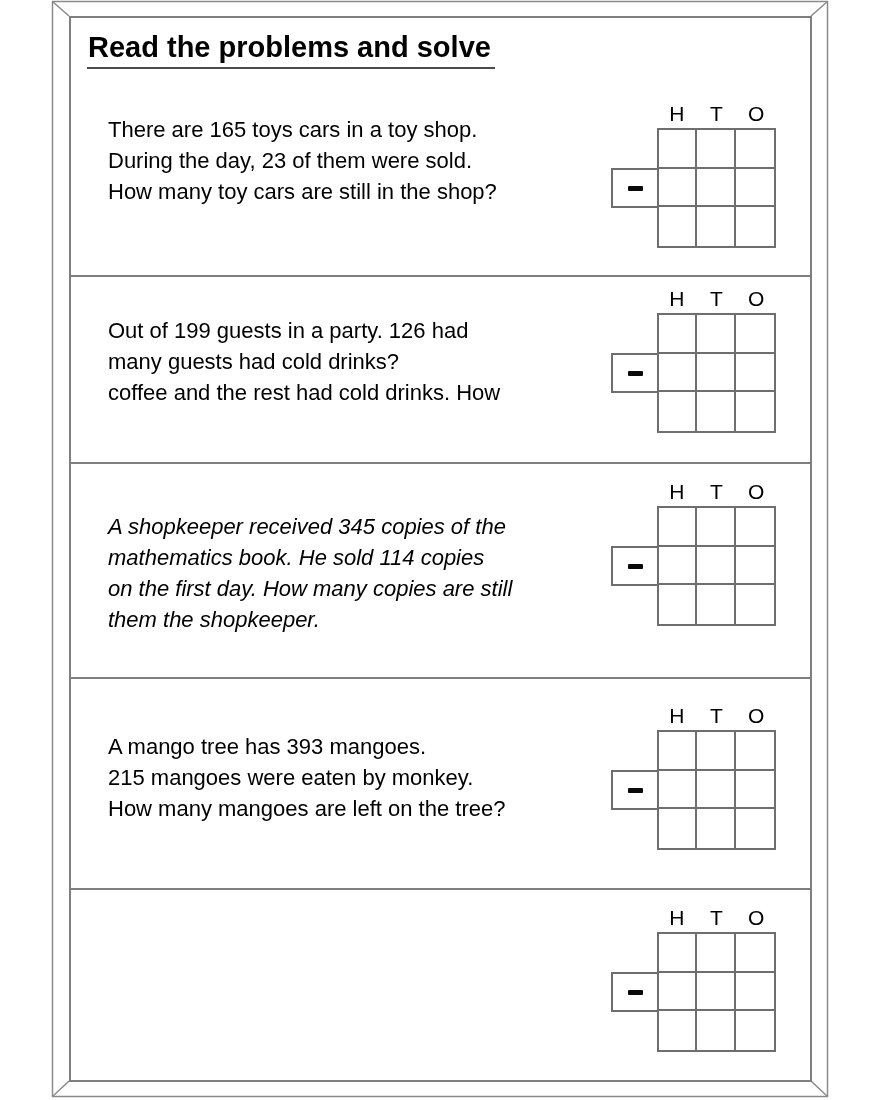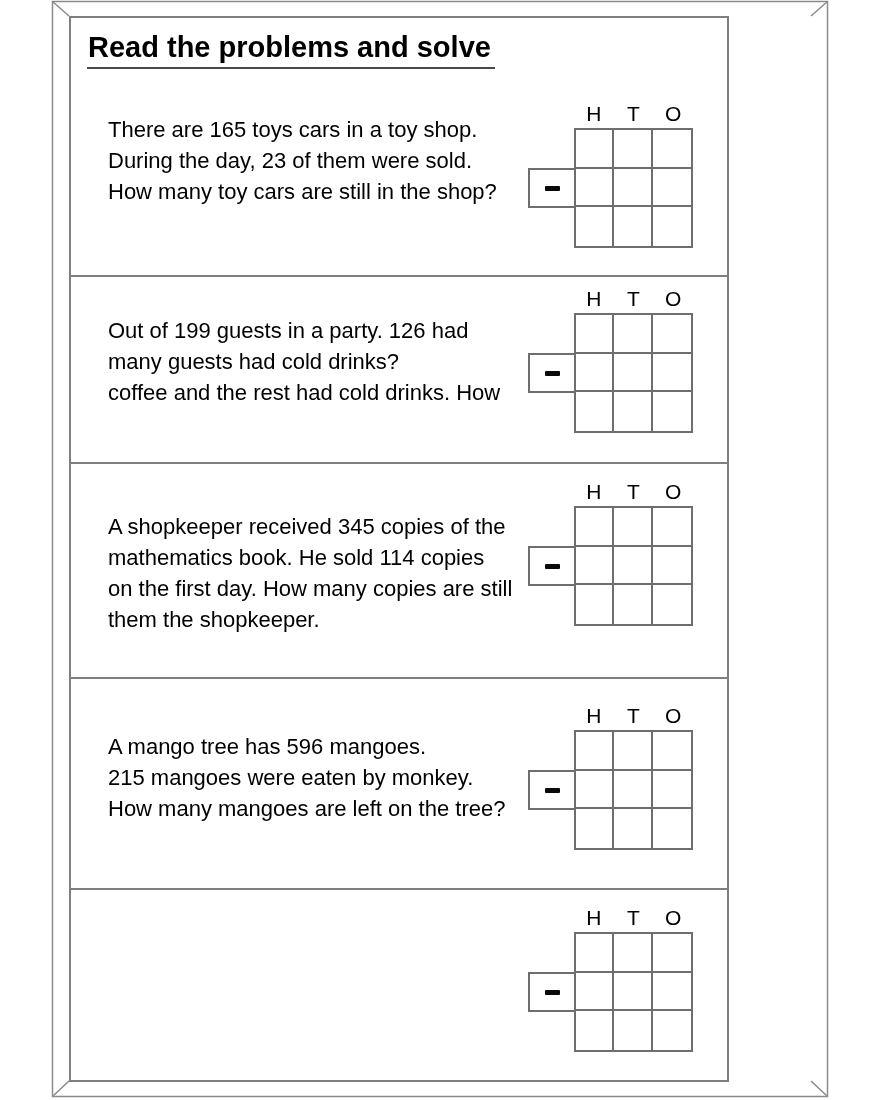--- a/index.html
+++ b/index.html
@@ -10,38 +10,38 @@
   }
   *{margin:0;padding:0;box-sizing:border-box;}
   html,body{width:880px;height:1100px;background:var(--bg);
     font-family:"Liberation Sans", sans-serif;color:var(--text);}
   .page{position:relative;width:880px;height:1100px;background:var(--bg);overflow:hidden;}
 
   
   .frame-svg{position:absolute;left:0;top:0;width:880px;height:1100px;}
 
   
-  .sheet{position:absolute;left:69px;top:16px;width:660px;height:1066px;
+  .sheet{position:absolute;left:69px;top:16px;width:743px;height:1066px;
     border:2px solid var(--frame);background:var(--bg);display:flex;flex-direction:column;}
 
   .section{position:relative;width:100%;}
   .section + .section{border-top:2px solid var(--frame);}
   .sec-1{height:257px;}
   .sec-2{height:187px;}
   .sec-3{height:215px;}
   .sec-4{height:211px;}
   .sec-5{flex:1;}
 
   .title{position:absolute;left:16px;top:12px;font-size:29px;line-height:34px;font-weight:bold;
     padding:0 4px 3px 1px;border-bottom:2px solid #4a4a4a;white-space:nowrap;}
 
   .problem-text{position:absolute;left:37px;font-size:22px;line-height:31px;white-space:nowrap;}
   .pt-1{top:96px;}
   .pt-2{top:38px;}
-  .pt-3{top:47px;}
+  .pt-3{top:47px;font-style:italic;}
   .pt-4{top:52px;}
   .pt-5{top:43px;}
 
   
   .grid-block{position:absolute;right:34px;width:165px;}
   .gb-1{top:84px;}
   .gb-2{top:10px;}
   .gb-3{top:16px;}
   .gb-4{top:25px;}
   .gb-5{top:16px;}
@@ -160,21 +160,21 @@
             <div class="cell"></div>
         </div>
         <div class="minus-box">
           <div class="minus-dash"></div>
         </div>
       </div>
     </div>
 
     <div class="section sec-4">
       <div class="problem-text pt-4">
-        <div>A mango tree has 596 mangoes.</div>
+        <div>A mango tree has 393 mangoes.</div>
         <div>215 mangoes were eaten by monkey.</div>
         <div>How many mangoes are left on the tree?</div>
       </div>
       <div class="grid-block gb-4">
         <div class="hto">
           <span>H</span>
           <span>T</span>
           <span>O</span>
         </div>
         <div class="subgrid">

